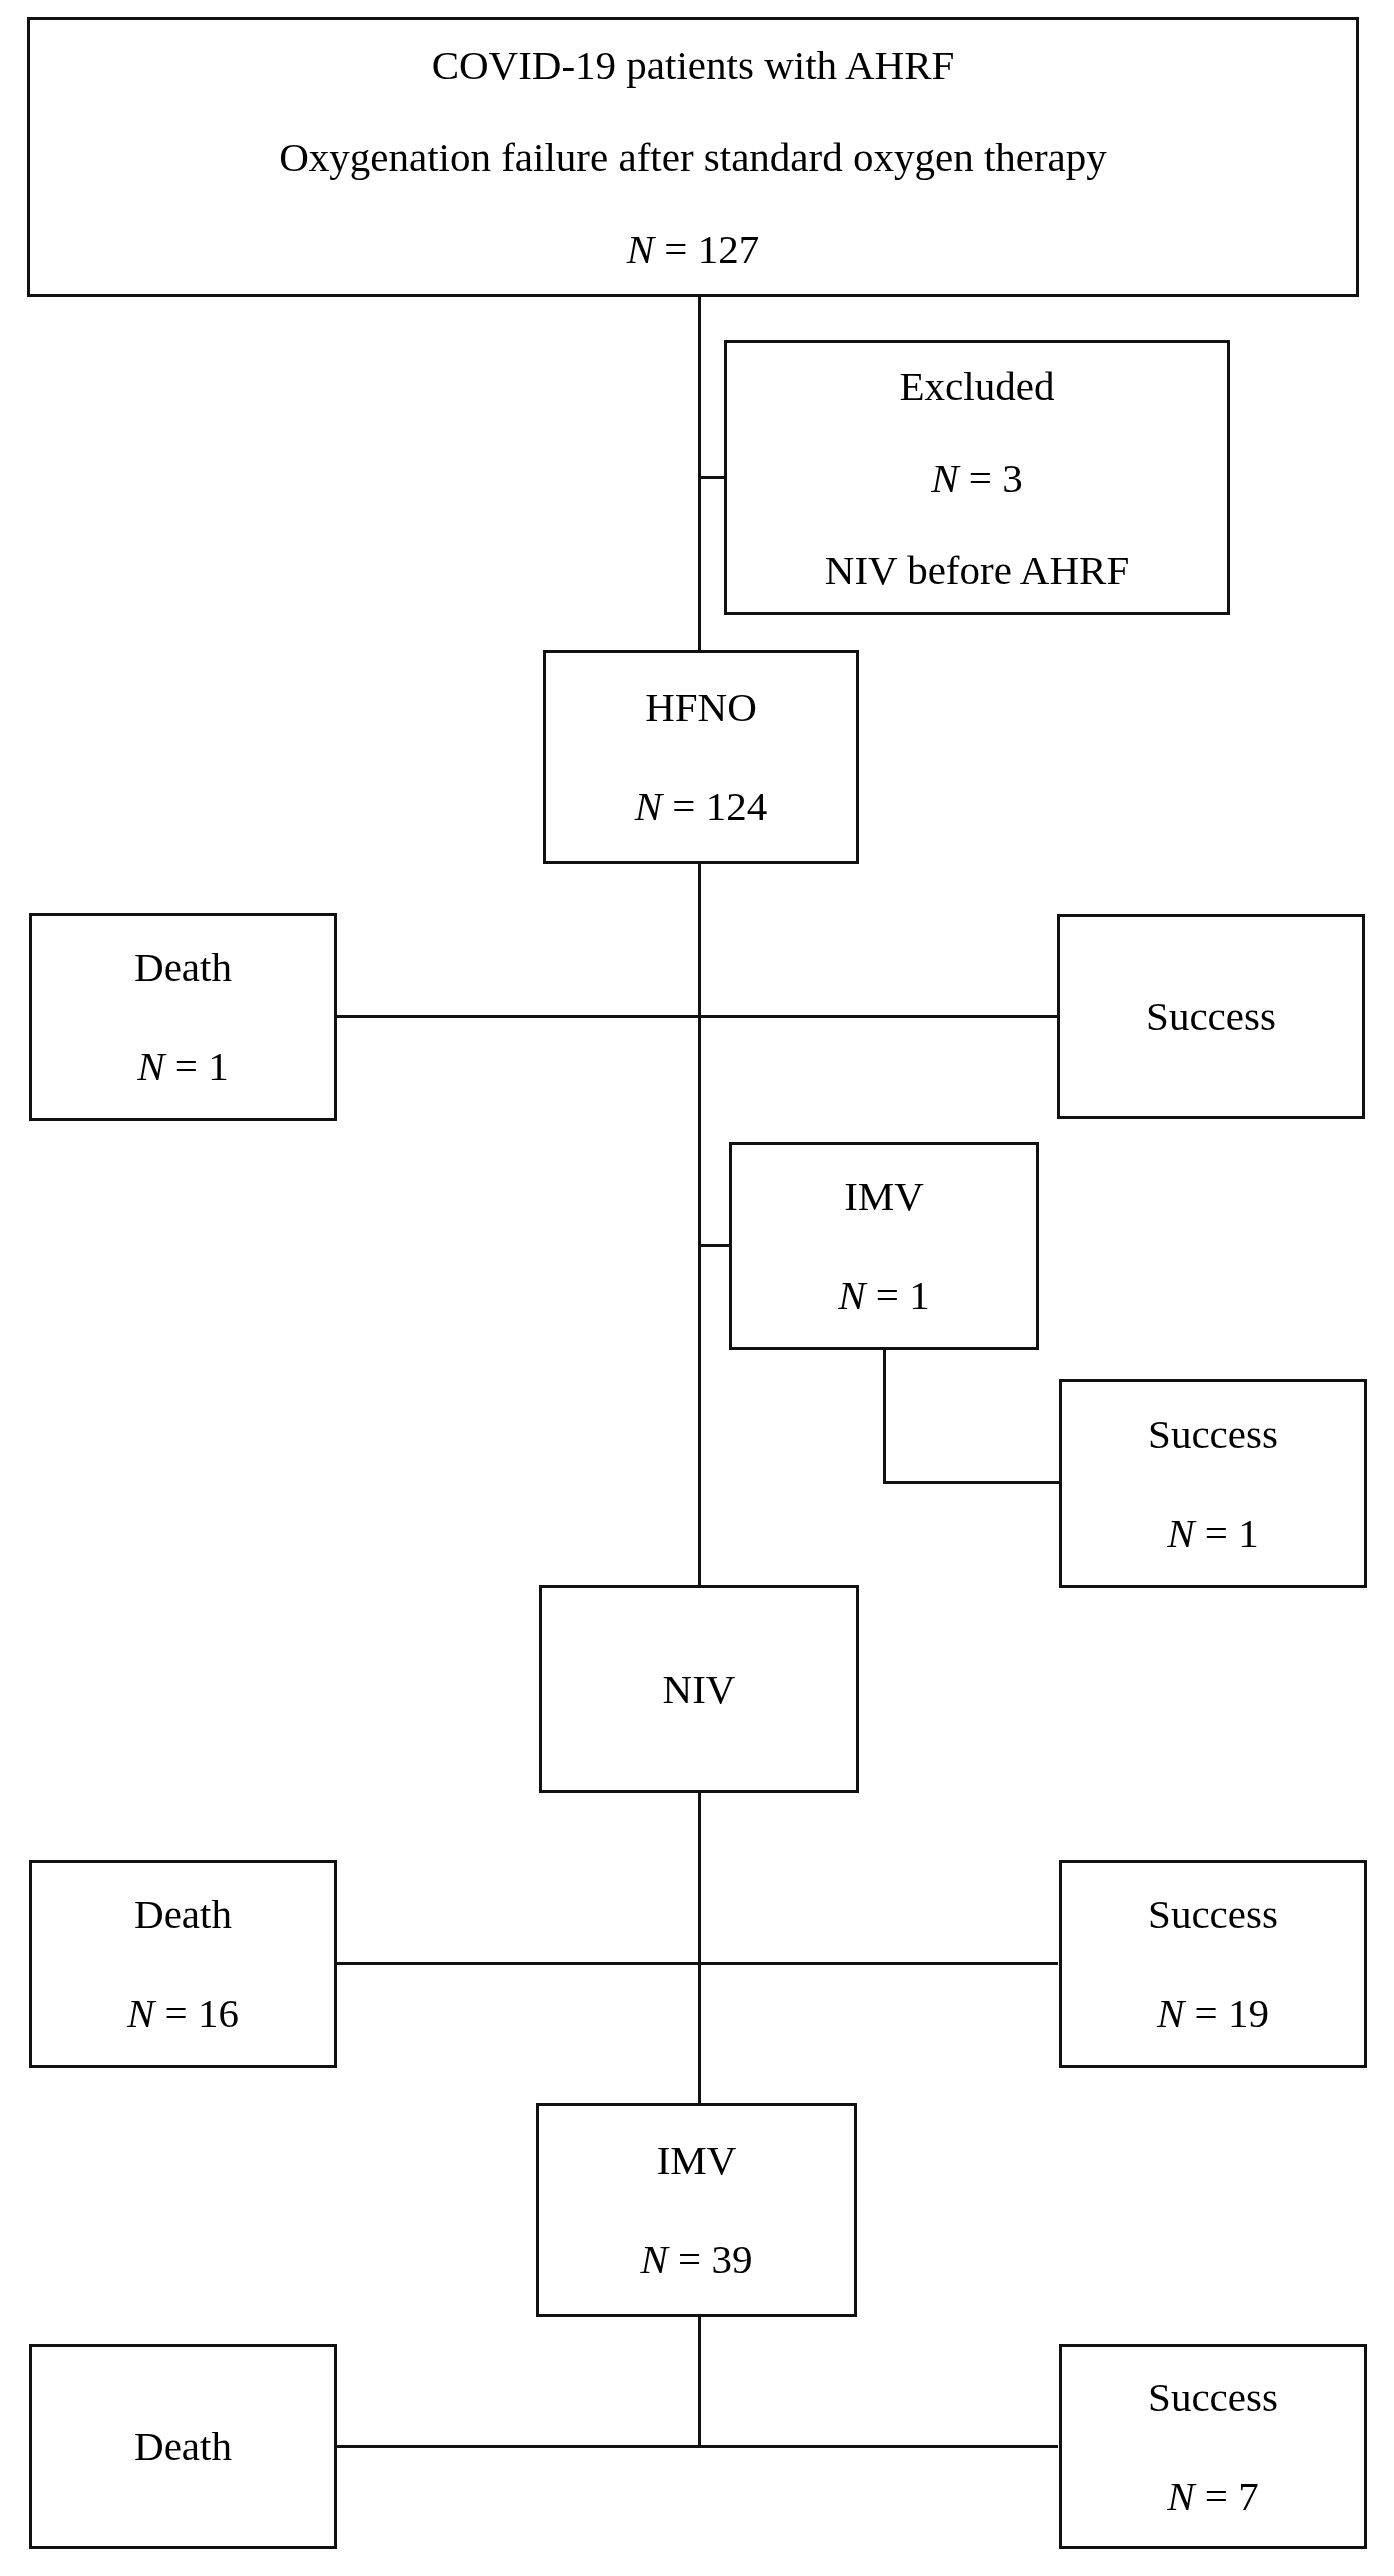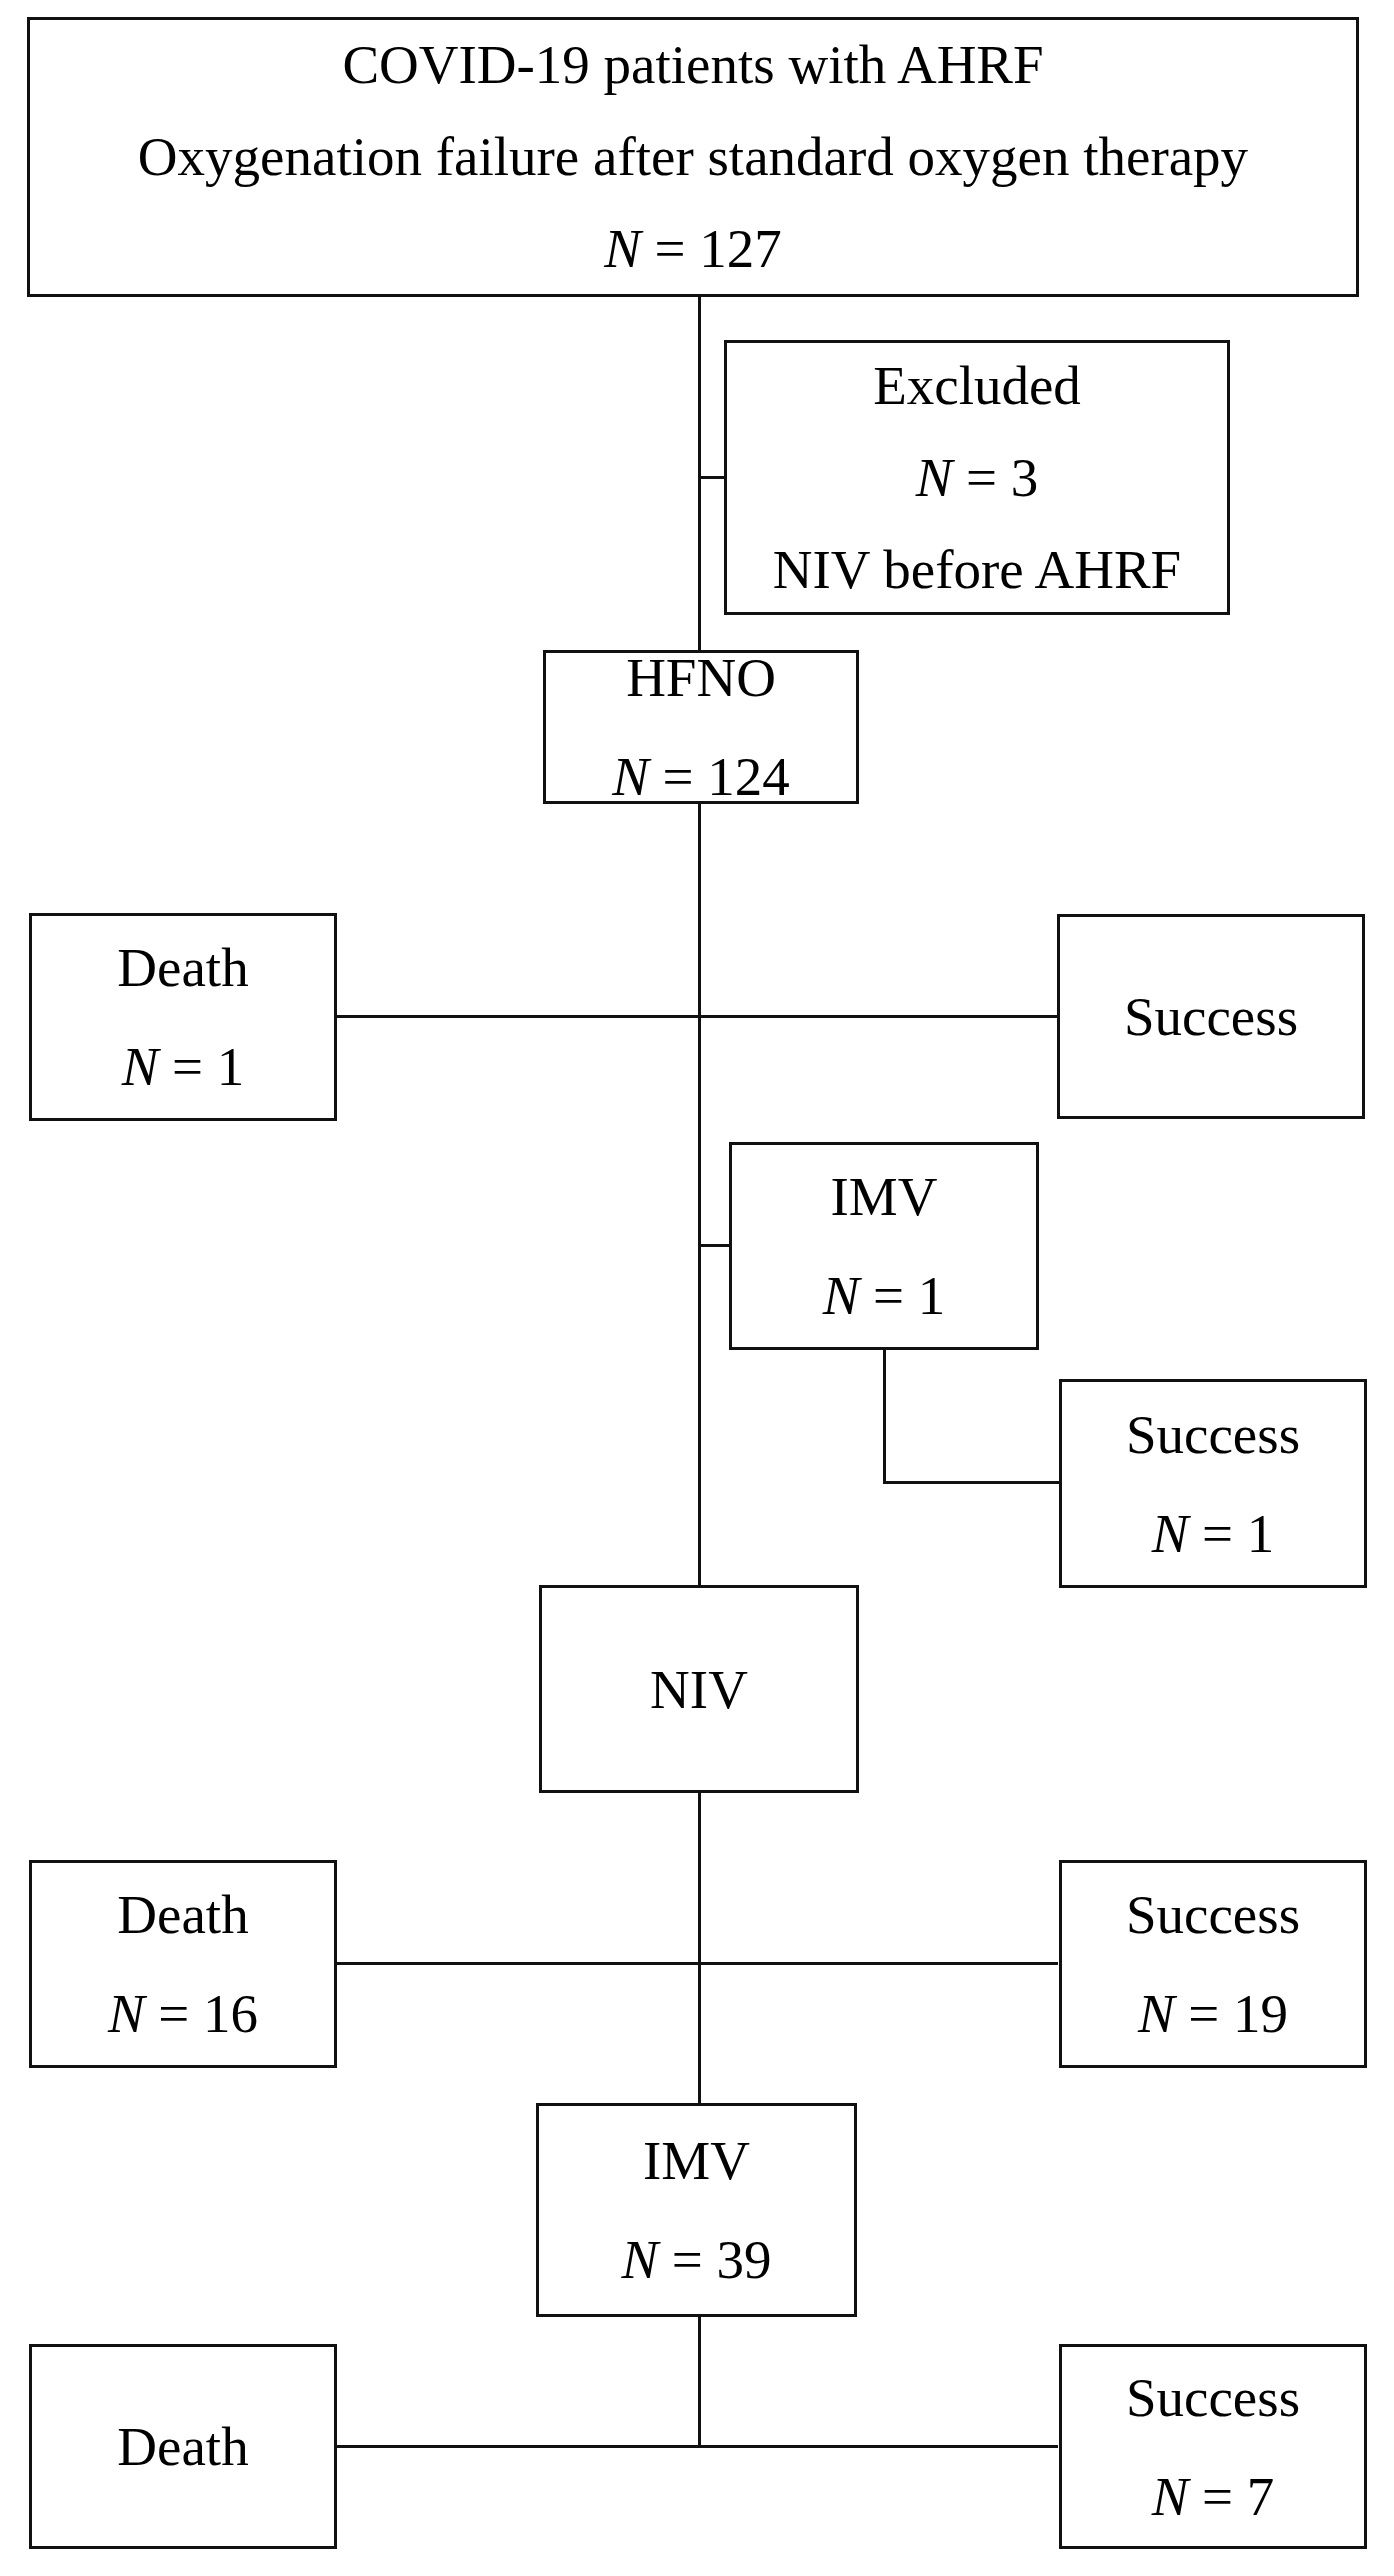--- a/index.html
+++ b/index.html
@@ -19,41 +19,41 @@
   .box {
     position: absolute;
     box-sizing: border-box;
     background: #ffffff;
     border: 3px solid #111111;
     display: flex;
     flex-direction: column;
     align-items: center;
     justify-content: center;
     text-align: center;
-    font-size: 55px;
+    font-size: 41px;
     z-index: 2;
   }
   .box .bl {
     line-height: 99px;
     white-space: nowrap;
   }
   .box.three .bl {
     line-height: 92px;
   }
   .it { font-style: italic; }
   .conn {
     position: absolute;
     background: #111111;
     z-index: 1;
   }
 
   
   #box-root      { left: 27px;   top: 16.5px;   width: 1332px; height: 280px; }
   #box-excluded  { left: 724px;  top: 340px;  width: 506px;  height: 275px; }
-  #box-hfno      { left: 543px;  top: 650px;  width: 316px;  height: 154px; }
+  #box-hfno      { left: 543px;  top: 650px;  width: 316px;  height: 214px; }
   #box-hfno-death    { left: 29px;   top: 913px; width: 308px; height: 208px; }
   #box-hfno-success  { left: 1057px; top: 914px; width: 308px; height: 205px; }
   #box-imv-early     { left: 729px;  top: 1142px; width: 310px; height: 208px; }
   #box-imv-early-success { left: 1059px; top: 1379px; width: 308px; height: 209px; }
   #box-niv       { left: 539px;  top: 1585px; width: 320px;  height: 208px; }
   #box-niv-death     { left: 29px;   top: 1860px; width: 308px; height: 208px; }
   #box-niv-success   { left: 1059px; top: 1860px; width: 308px; height: 208px; }
   #box-imv       { left: 536px;  top: 2103px; width: 321px;  height: 214px; }
   #box-imv-death     { left: 29px;   top: 2344px; width: 308px; height: 205px; }
   #box-imv-success   { left: 1059px; top: 2344px; width: 308px; height: 205px; }

